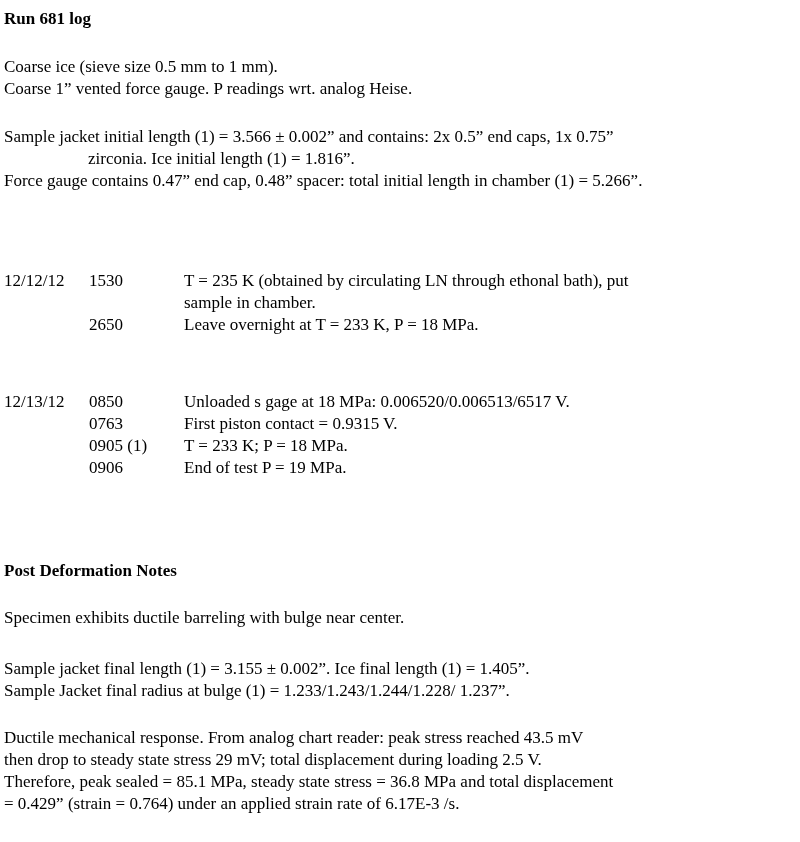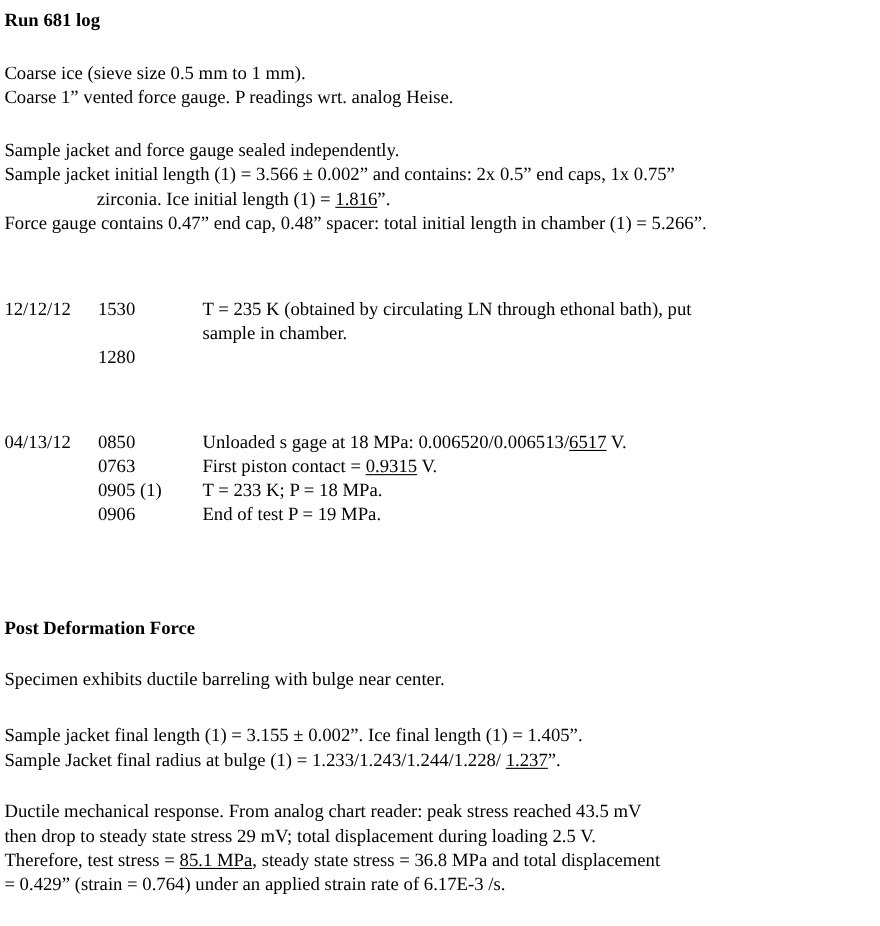--- a/index.html
+++ b/index.html
@@ -22,21 +22,20 @@
     width: 786px;
   }
   .line {
     height: 22px;
     line-height: 22px;
     white-space: nowrap;
   }
   .bold { font-weight: bold; }
   .indent { padding-left: 84px; }
   .u {
-    text-decoration: underline;
     text-underline-offset: 2px;
     text-align: center;
   }
   .logrow {
     display: grid;
     grid-template-columns: 85px 95px auto;
     align-items: start;
   }
   .logrow .date, .logrow .time { white-space: nowrap; line-height: 22px; }
 </style>
@@ -46,44 +45,46 @@
 <div class="block" style="top:8px">
   <div class="line bold">Run 681 log</div>
 </div>
 
 <div class="block" style="top:56px">
   <div class="line">Coarse ice (sieve size 0.5 mm to 1 mm).</div>
   <div class="line">Coarse 1” vented force gauge. P readings wrt. analog Heise.</div>
 </div>
 
 <div class="block" style="top:126px">
-  <div class="line">Sample jacket and force gauge sealed independently.</div>
   <div class="line">Sample jacket initial length (1) = 3.566 ± 0.002” and contains: 2x 0.5” end caps, 1x 0.75”</div>
   <div class="line indent"><span>zirconia. Ice initial length (1) = </span><span class="u">1.816</span><span>”.</span></div>
   <div class="line">Force gauge contains 0.47” end cap, 0.48” spacer: total initial length in chamber (1) = 5.266”.</div>
 </div>
 
 <div class="block" style="top:270px">
   <div class="logrow">
     <div class="date">12/12/12</div>
     <div class="time">1530</div>
     <div>
       <div class="line">T = 235 K (obtained by circulating LN through ethonal bath), put</div>
       <div class="line">sample in chamber.</div>
     </div>
   </div>
   <div class="logrow">
     <div class="date"></div>
-    <div class="time">1280</div>
+    <div class="time">2650</div>
+    <div>
+      <div class="line">Leave overnight at T = 233 K, P = 18 MPa.</div>
+    </div>
   </div>
 </div>
 
 <div class="block" style="top:391px">
   <div class="logrow">
-    <div class="date">04/13/12</div>
+    <div class="date">12/13/12</div>
     <div class="time">0850</div>
     <div>
       <div class="line"><span>Unloaded s gage at 18 MPa: 0.006520/0.006513/</span><span class="u">6517</span><span> V.</span></div>
     </div>
   </div>
   <div class="logrow">
     <div class="date"></div>
     <div class="time">0763</div>
     <div>
       <div class="line"><span>First piston contact = </span><span class="u">0.9315</span><span> V.</span></div>
@@ -99,30 +100,30 @@
   <div class="logrow">
     <div class="date"></div>
     <div class="time">0906</div>
     <div>
       <div class="line">End of test P = 19 MPa.</div>
     </div>
   </div>
 </div>
 
 <div class="block" style="top:560px">
-  <div class="line bold">Post Deformation Force</div>
+  <div class="line bold">Post Deformation Notes</div>
 </div>
 
 <div class="block" style="top:607px">
   <div class="line">Specimen exhibits ductile barreling with bulge near center.</div>
 </div>
 
 <div class="block" style="top:658px">
   <div class="line">Sample jacket final length (1) = 3.155 ± 0.002”. Ice final length (1) = 1.405”.</div>
   <div class="line"><span>Sample Jacket final radius at bulge (1) = 1.233/1.243/1.244/1.228/ </span><span class="u">1.237</span><span>”.</span></div>
 </div>
 
 <div class="block" style="top:727px">
   <div class="line">Ductile mechanical response. From analog chart reader: peak stress reached 43.5 mV</div>
   <div class="line">then drop to steady state stress 29 mV; total displacement during loading 2.5 V.</div>
-  <div class="line"><span>Therefore, test stress = </span><span class="u">85.1 MPa</span><span>, steady state stress = 36.8 MPa and total displacement</span></div>
+  <div class="line"><span>Therefore, peak sealed = </span><span class="u">85.1 MPa</span><span>, steady state stress = 36.8 MPa and total displacement</span></div>
   <div class="line">= 0.429” (strain = 0.764) under an applied strain rate of 6.17E-3 /s.</div>
 </div>
 
 </body></html>

